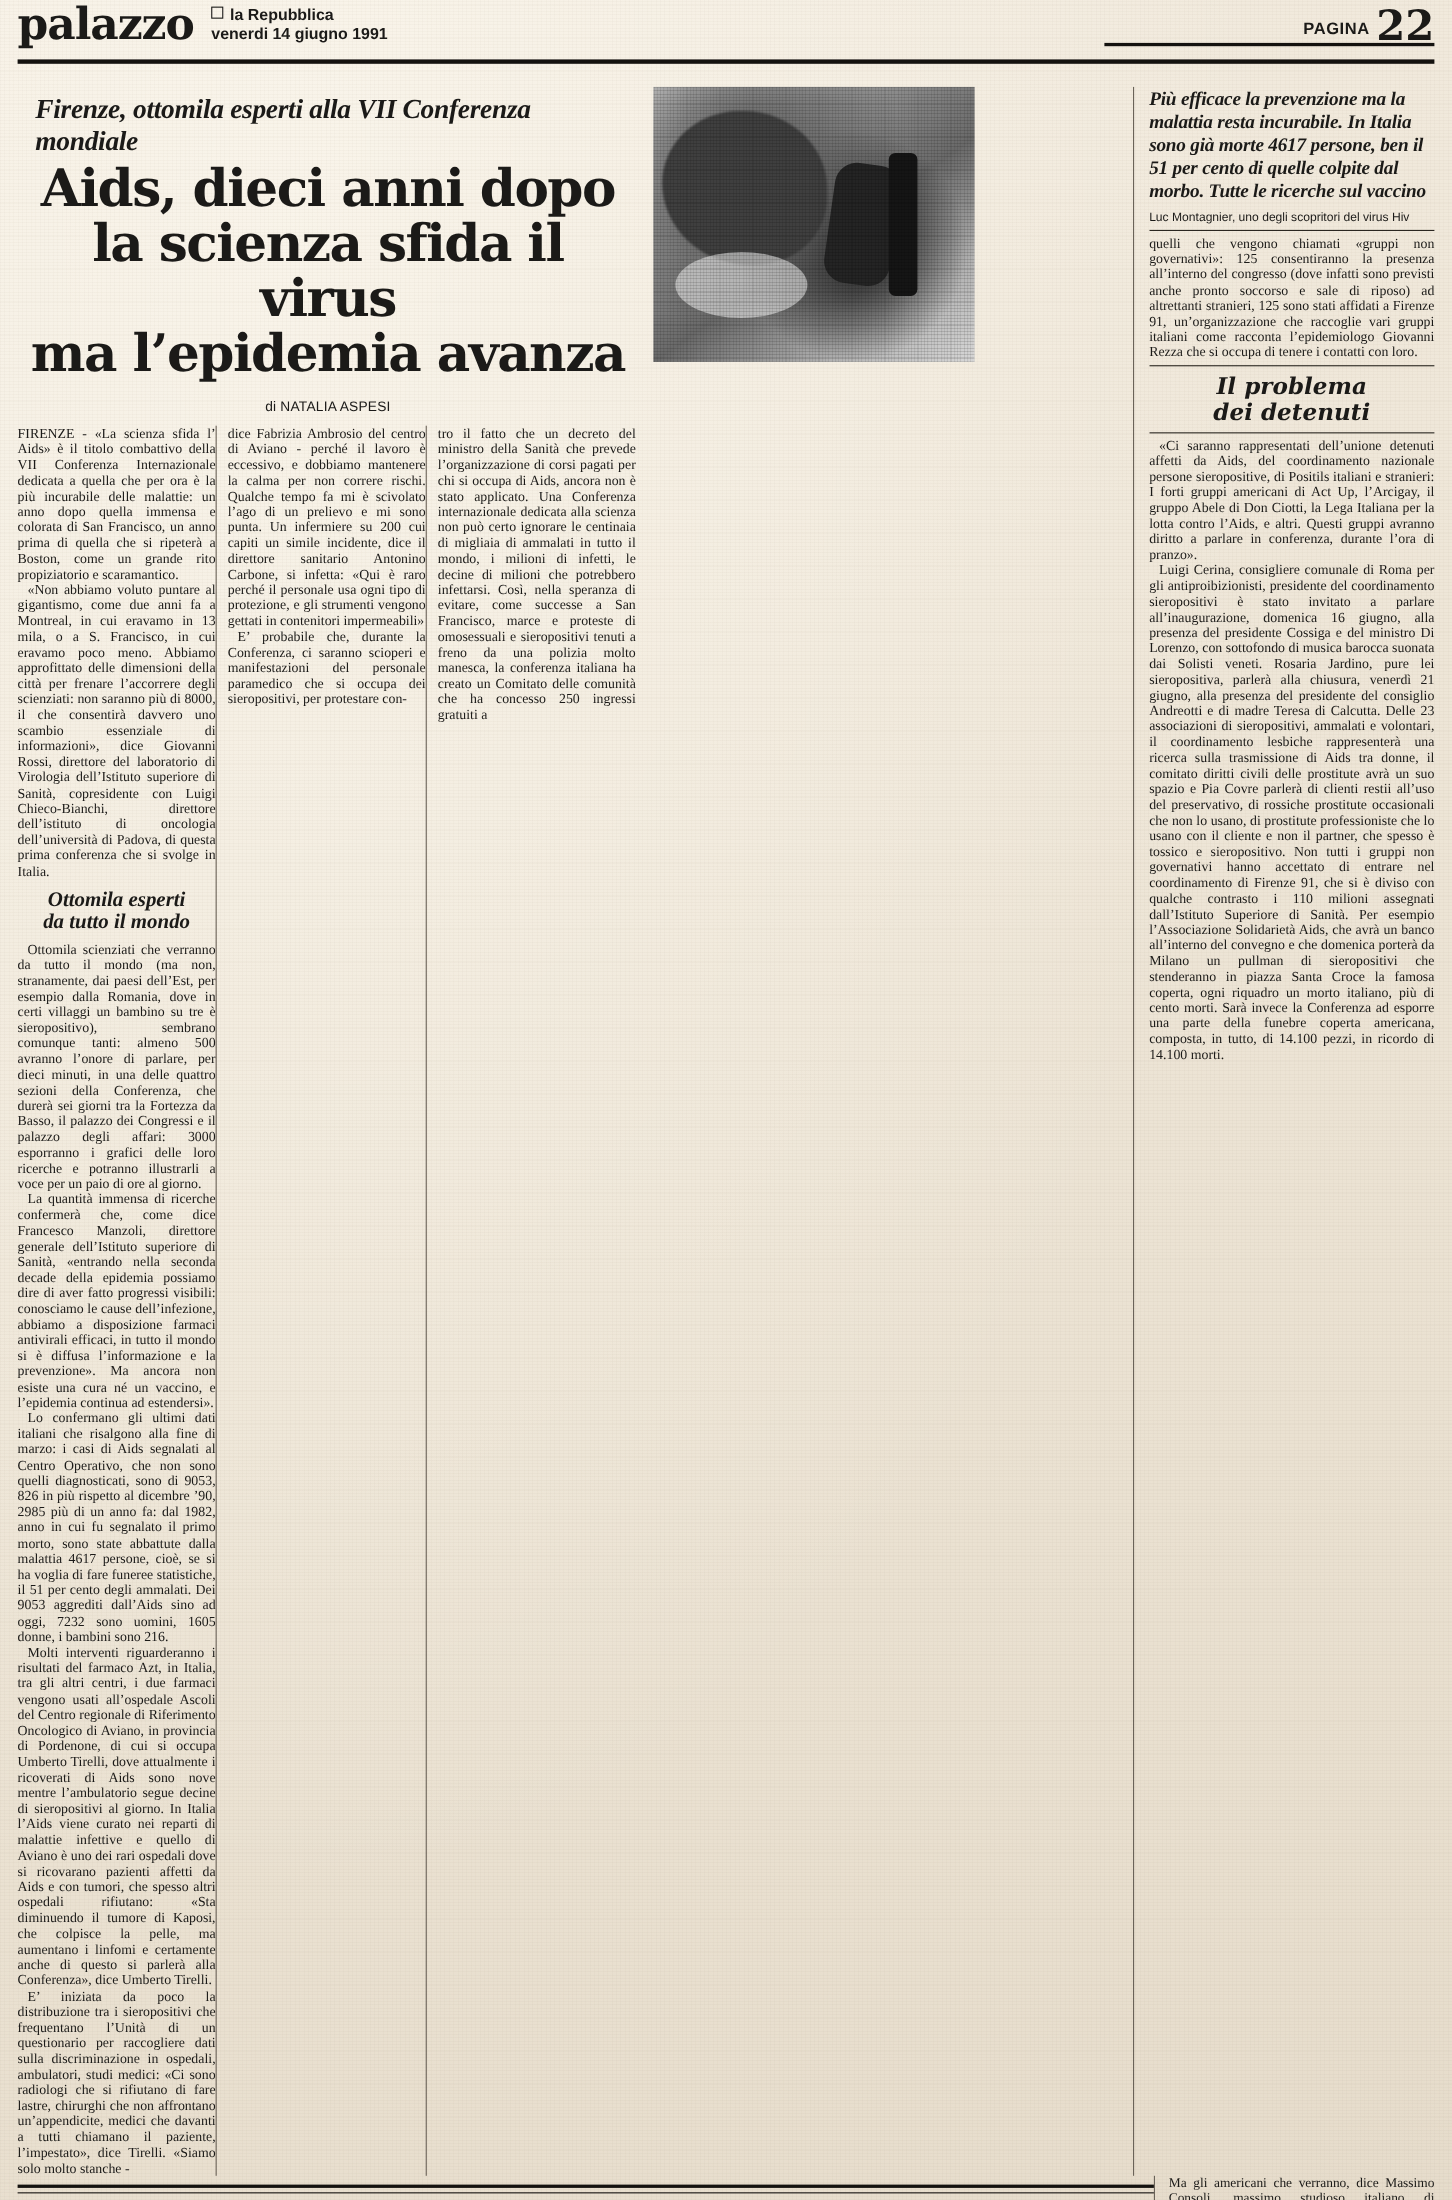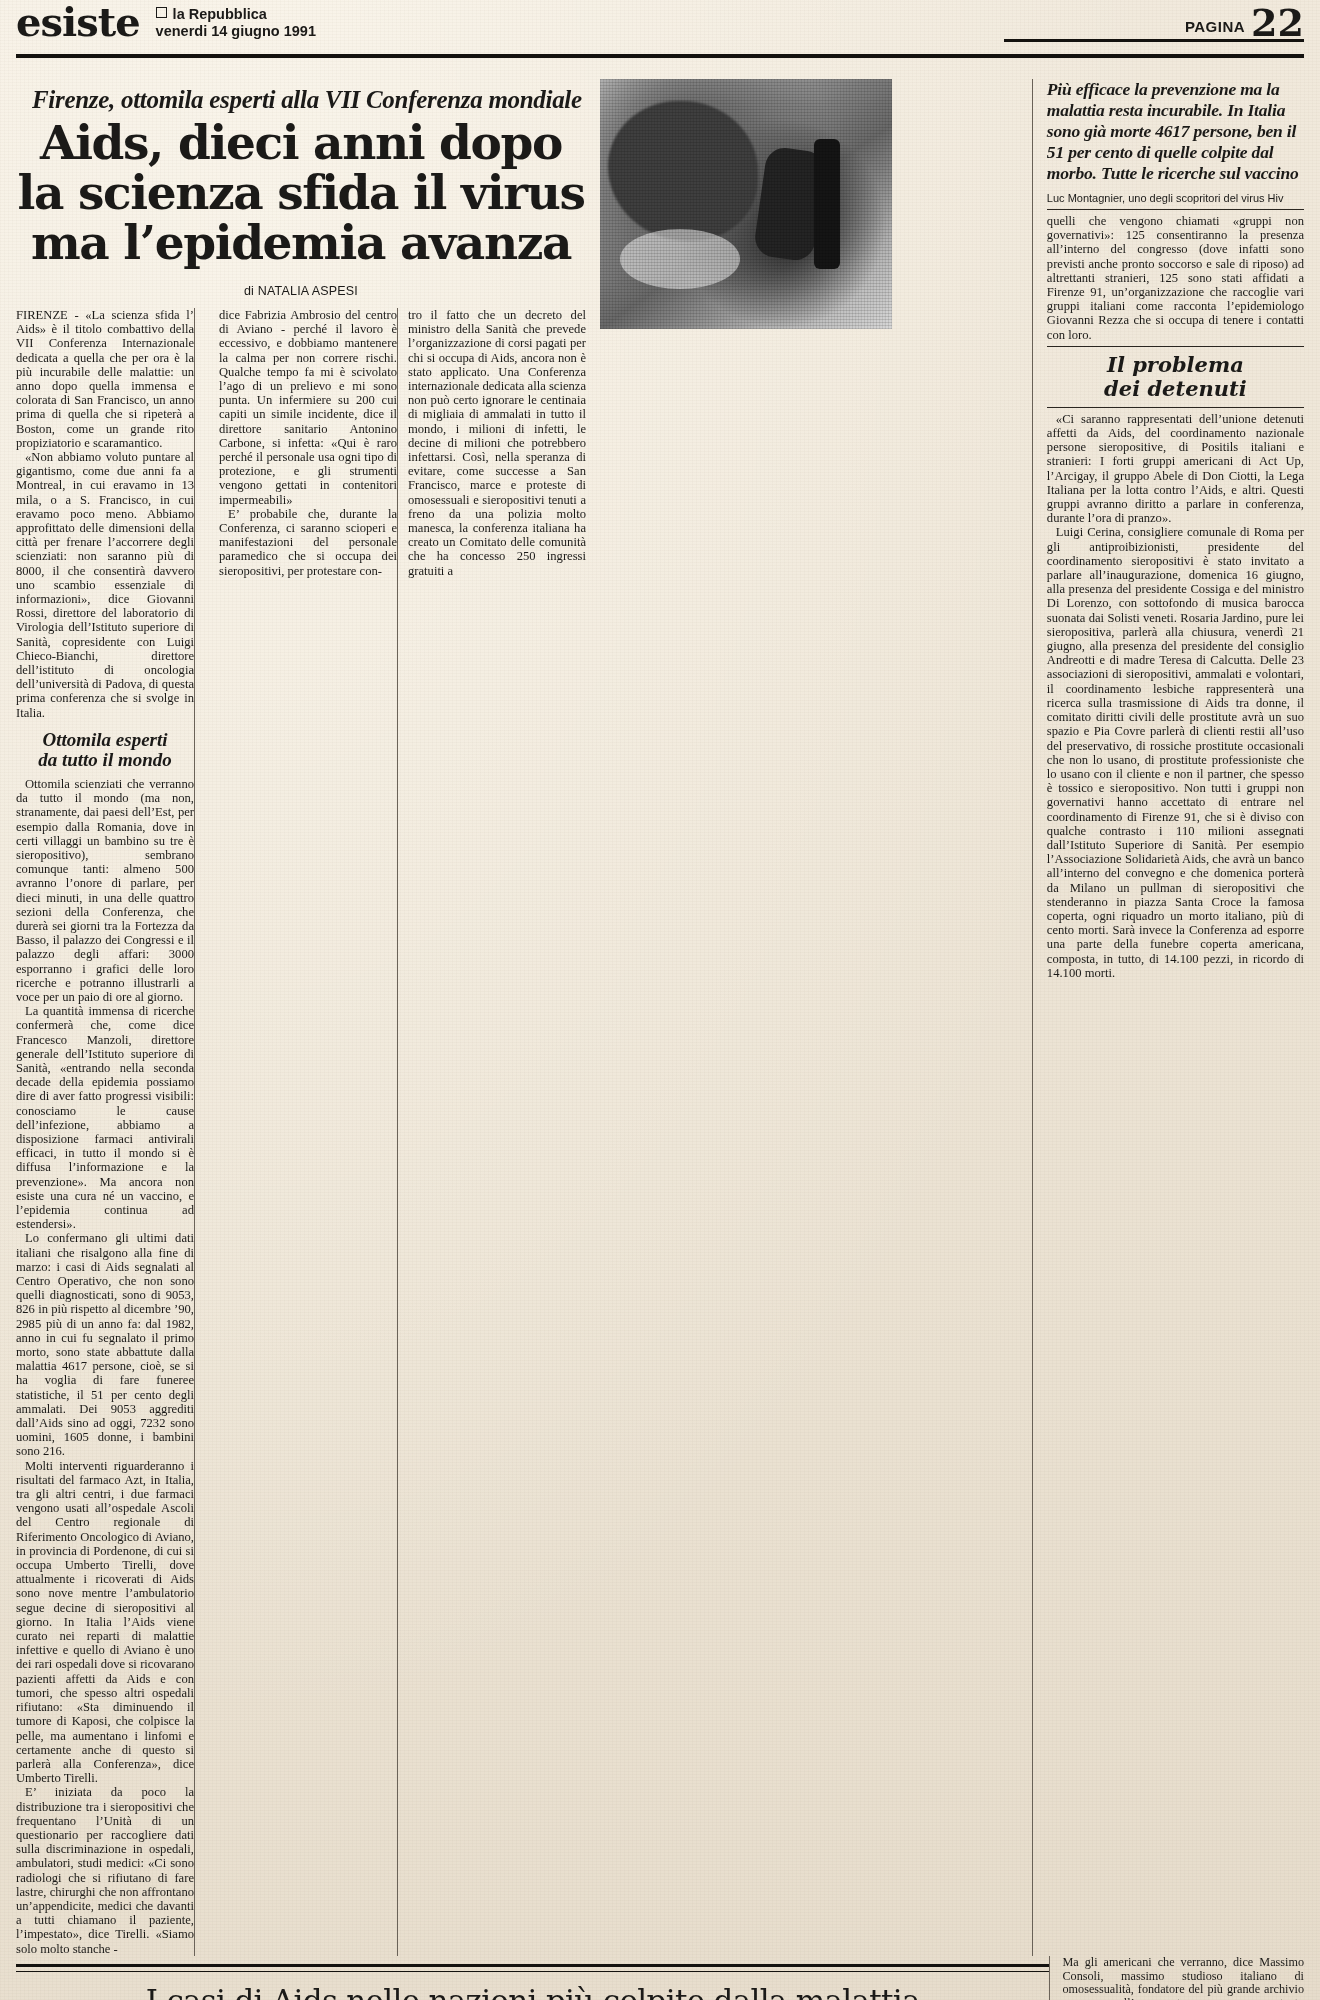--- a/index.html
+++ b/index.html
@@ -114,21 +114,21 @@
   .prob-head{font-family:"DejaVu Serif",serif;font-weight:700;font-style:italic;
     font-size:21px;line-height:24px;text-align:center;margin:6px 0;}
   .sm{font-size:12.2px;line-height:13.8px;}
 </style>
 </head>
 <body>
 
 <div class="page">
 
   <div class="masthead">
-    <div class="brand">esiste</div>
+    <div class="brand">palazzo</div>
     <div class="brand-meta">
       <div><span class="sq"></span><span>la Repubblica</span></div>
       <div>venerdi 14 giugno 1991</div>
     </div>
     <div class="pagina">
       <div class="lbl">PAGINA</div>
       <div class="num">22</div>
       <div class="rule-top right"></div>
     </div>
   </div>
@@ -149,21 +149,21 @@
           <p class="first">FIRENZE - «La scienza sfida l’ Aids» è il titolo combattivo della VII Conferenza Internazionale dedicata a quella che per ora è la più incurabile delle malattie: un anno dopo quella immensa e colorata di San Francisco, un anno prima di quella che si ripeterà a Boston, come un grande rito propiziatorio e scaramantico.</p>
           <p>«Non abbiamo voluto puntare al gigantismo, come due anni fa a Montreal, in cui eravamo in 13 mila, o a S. Francisco, in cui eravamo poco meno. Abbiamo approfittato delle dimensioni della città per frenare l’accorrere degli scienziati: non saranno più di 8000, il che consentirà davvero uno scambio essenziale di informazioni», dice Giovanni Rossi, direttore del laboratorio di Virologia dell’Istituto superiore di Sanità, copresidente con Luigi Chieco-Bianchi, direttore dell’istituto di oncologia dell’università di Padova, di questa prima conferenza che si svolge in Italia.</p>
           <div class="subhead">Ottomila esperti</div>
           <div class="subhead" style="margin-top:-8px">da tutto il mondo</div>
           <p>Ottomila scienziati che verranno da tutto il mondo (ma non, stranamente, dai paesi dell’Est, per esempio dalla Romania, dove in certi villaggi un bambino su tre è sieropositivo), sembrano comunque tanti: almeno 500 avranno l’onore di parlare, per dieci minuti, in una delle quattro sezioni della Conferenza, che durerà sei giorni tra la Fortezza da Basso, il palazzo dei Congressi e il palazzo degli affari: 3000 esporranno i grafici delle loro ricerche e potranno illustrarli a voce per un paio di ore al giorno.</p>
           <p>La quantità immensa di ricerche confermerà che, come dice Francesco Manzoli, direttore generale dell’Istituto superiore di Sanità, «entrando nella seconda decade della epidemia possiamo dire di aver fatto progressi visibili: conosciamo le cause dell’infezione, abbiamo a disposizione farmaci antivirali efficaci, in tutto il mondo si è diffusa l’informazione e la prevenzione». Ma ancora non esiste una cura né un vaccino, e l’epidemia continua ad estendersi».</p>
           <p>Lo confermano gli ultimi dati italiani che risalgono alla fine di marzo: i casi di Aids segnalati al Centro Operativo, che non sono quelli diagnosticati, sono di 9053, 826 in più rispetto al dicembre ’90, 2985 più di un anno fa: dal 1982, anno in cui fu segnalato il primo morto, sono state abbattute dalla malattia 4617 persone, cioè, se si ha voglia di fare funeree statistiche, il 51 per cento degli ammalati. Dei 9053 aggrediti dall’Aids sino ad oggi, 7232 sono uomini, 1605 donne, i bambini sono 216.</p>
           <p>Molti interventi riguarderanno i risultati del farmaco Azt, in Italia, tra gli altri centri, i due farmaci vengono usati all’ospedale Ascoli del Centro regionale di Riferimento Oncologico di Aviano, in provincia di Pordenone, di cui si occupa Umberto Tirelli, dove attualmente i ricoverati di Aids sono nove mentre l’ambulatorio segue decine di sieropositivi al giorno. In Italia l’Aids viene curato nei reparti di malattie infettive e quello di Aviano è uno dei rari ospedali dove si ricovarano pazienti affetti da Aids e con tumori, che spesso altri ospedali rifiutano: «Sta diminuendo il tumore di Kaposi, che colpisce la pelle, ma aumentano i linfomi e certamente anche di questo si parlerà alla Conferenza», dice Umberto Tirelli.</p>
           <p>E’ iniziata da poco la distribuzione tra i sieropositivi che frequentano l’Unità di un questionario per raccogliere dati sulla discriminazione in ospedali, ambulatori, studi medici: «Ci sono radiologi che si rifiutano di fare lastre, chirurghi che non affrontano un’appendicite, medici che davanti a tutti chiamano il paziente, l’impestato», dice Tirelli. «Siamo solo molto stanche -</p>
         </div>
-        <div class="body-col vline" style="width:180px;padding-left:24px;">
+        <div class="body-col vline" style="width:180px;padding-left:10px;">
           <p class="first">dice Fabrizia Ambrosio del centro di Aviano - perché il lavoro è eccessivo, e dobbiamo mantenere la calma per non correre rischi. Qualche tempo fa mi è scivolato l’ago di un prelievo e mi sono punta. Un infermiere su 200 cui capiti un simile incidente, dice il direttore sanitario Antonino Carbone, si infetta: «Qui è raro perché il personale usa ogni tipo di protezione, e gli strumenti vengono gettati in contenitori impermeabili»</p>
           <p>E’ probabile che, durante la Conferenza, ci saranno scioperi e manifestazioni del personale paramedico che si occupa dei sieropositivi, per protestare con-</p>
         </div>
         <div class="body-col vline" style="width:180px;padding-left:10px;">
           <p class="first">tro il fatto che un decreto del ministro della Sanità che prevede l’organizzazione di corsi pagati per chi si occupa di Aids, ancora non è stato applicato. Una Conferenza internazionale dedicata alla scienza non può certo ignorare le centinaia di migliaia di ammalati in tutto il mondo, i milioni di infetti, le decine di milioni che potrebbero infettarsi. Così, nella speranza di evitare, come successe a San Francisco, marce e proteste di omosessuali e sieropositivi tenuti a freno da una polizia molto manesca, la conferenza italiana ha creato un Comitato delle comunità che ha concesso 250 ingressi gratuiti a</p>
         </div>
       </div>
     </div>
 
     <div class="top-mid">

